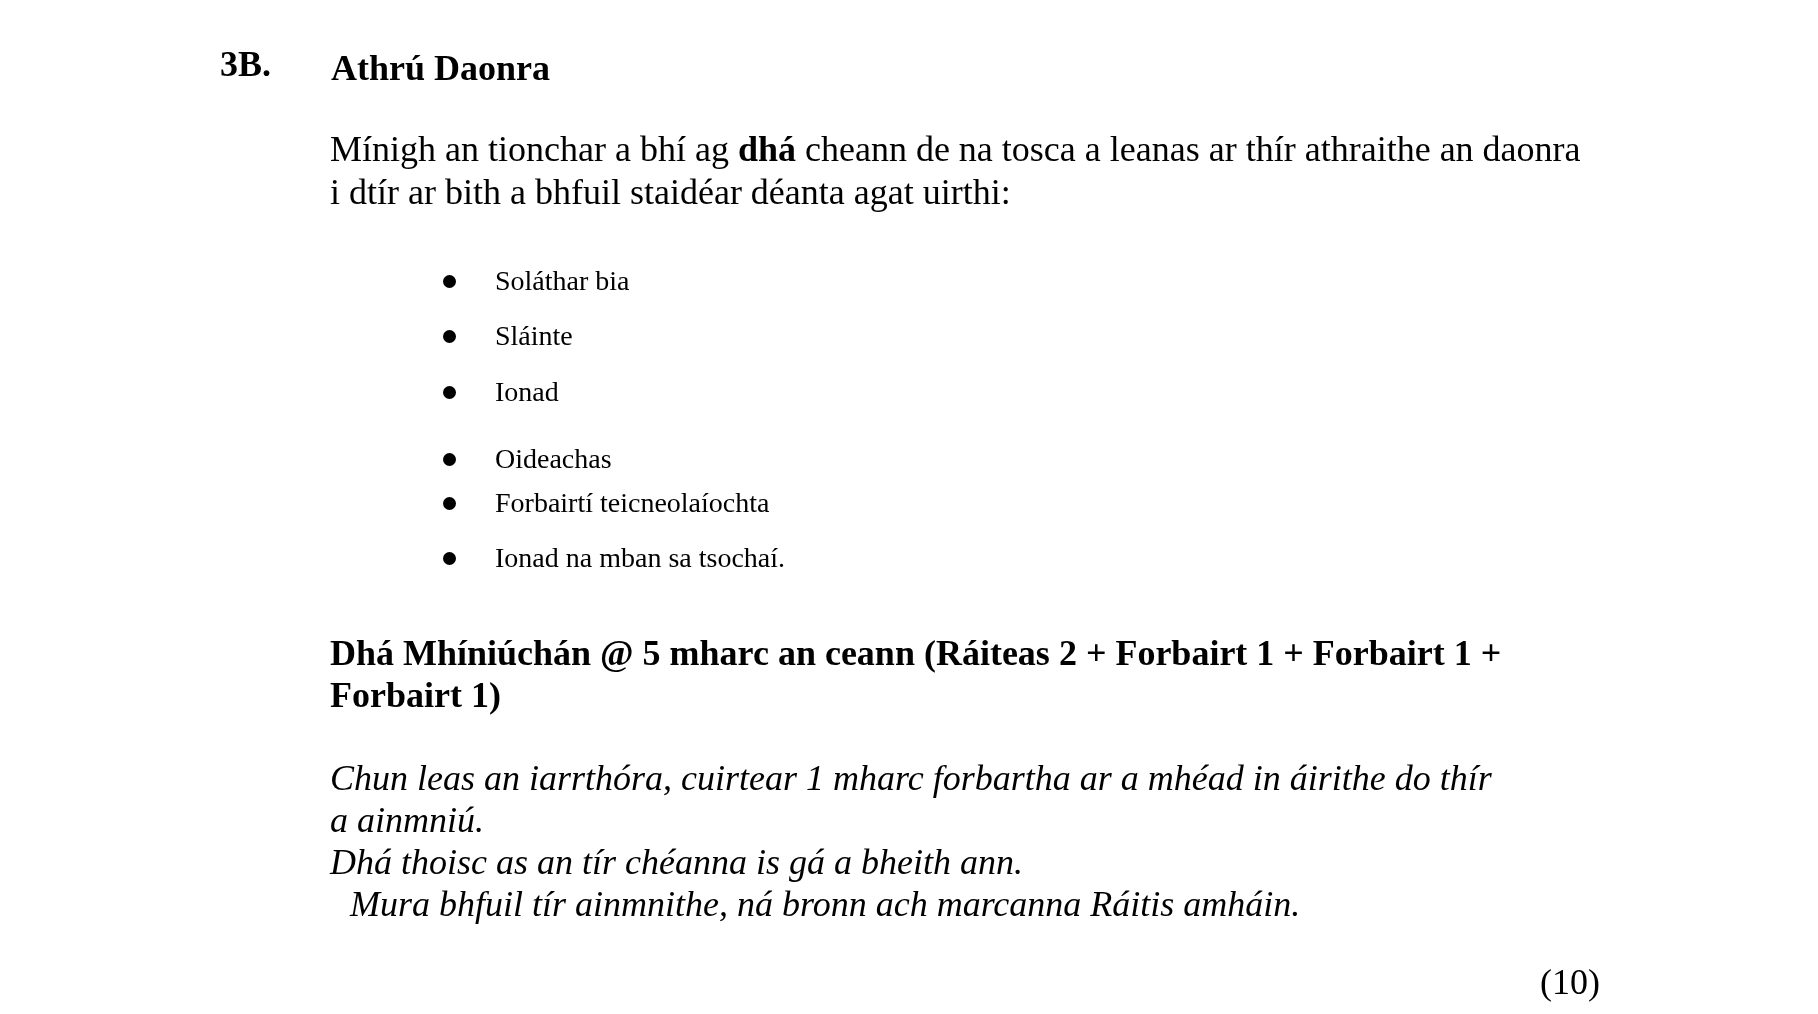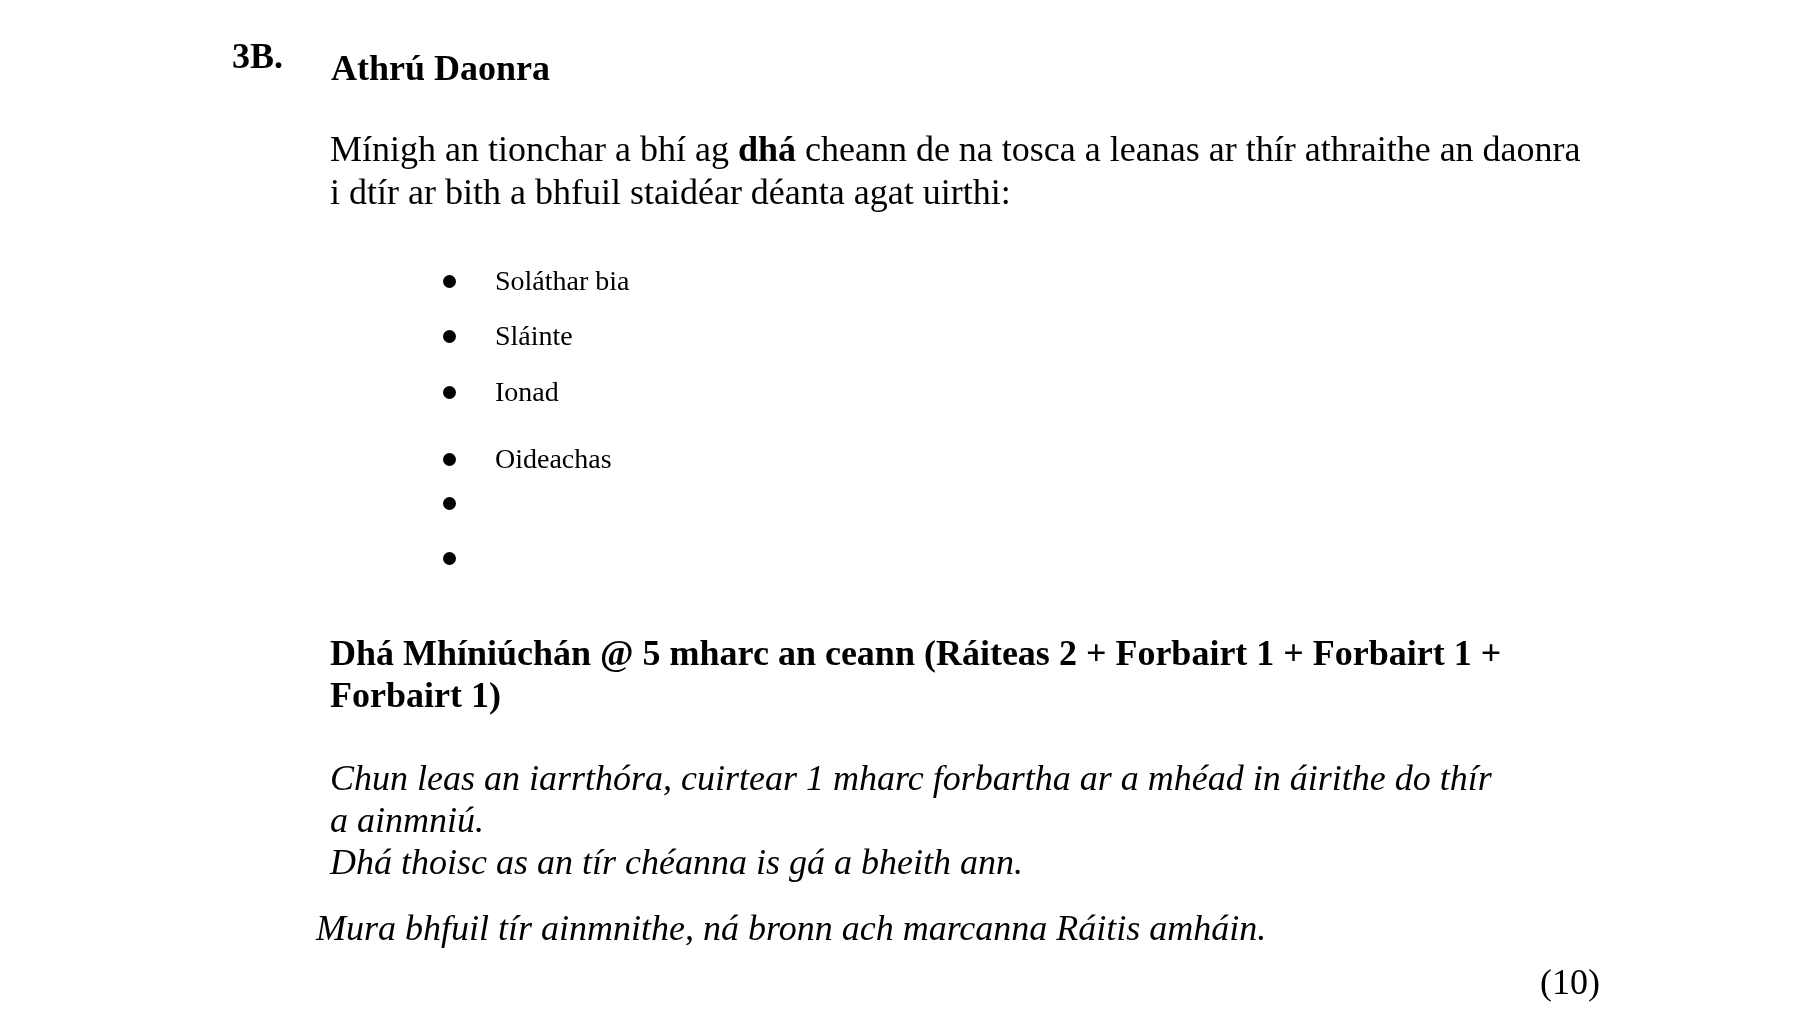--- a/index.html
+++ b/index.html
@@ -18,21 +18,21 @@
     .abs {
       position: absolute;
       white-space: nowrap;
       line-height: 1;
     }
     .fs { font-size: 36px; }
     .bold { font-weight: bold; }
     .ital { font-style: italic; }
 
     
-    #q-num { left: 220px; top: 38px; margin-left: 12px; }
+    #q-num { left: 220px; top: 46px; }
     #q-title { left: 331px; top: 50px; }
 
     #para-l1 { left: 330px; top: 131px; }
     #para-l2 { left: 330px; top: 174px; }
 
     .bullet-row {
       position: absolute;
       left: 440px;
       height: 40px;
       display: flex;
@@ -52,21 +52,21 @@
       line-height: 1;
       white-space: nowrap;
     }
 
     #scheme-l1 { left: 330px; top: 635px; }
     #scheme-l2 { left: 330px; top: 677px; }
 
     #note-l1 { left: 330px; top: 760px; }
     #note-l2 { left: 330px; top: 802px; }
     #note-l3 { left: 330px; top: 844px; }
-    #note-l4 { left: 316px; top: 886px; margin-top: 24px; }
+    #note-l4 { left: 350px; top: 886px; }
 
     #marks { right: 218px; top: 964px; text-align: right; }
   </style>
 </head>
 <body>
 
 <div id="q-num" class="abs fs bold">3B.</div>
 <div id="q-title" class="abs fs bold">Athrú Daonra</div>
 
 <div id="para-l1" class="abs fs"><span>Mínigh an tionchar a bhí ag </span><span class="bold">dhá</span><span> cheann de na tosca a leanas ar thír athraithe an daonra</span></div>
@@ -84,23 +84,25 @@
   <div class="bullet-row" style="top:372px;">
     <span class="bullet-dot"></span>
     <span class="bullet-text">Ionad</span>
   </div>
   <div class="bullet-row" style="top:427px;margin-top:12px;">
     <span class="bullet-dot"></span>
     <span class="bullet-text">Oideachas</span>
   </div>
   <div class="bullet-row" style="top:483px;">
     <span class="bullet-dot"></span>
+    <span class="bullet-text">Forbairtí teicneolaíochta</span>
   </div>
   <div class="bullet-row" style="top:538px;">
     <span class="bullet-dot"></span>
+    <span class="bullet-text">Ionad na mban sa tsochaí.</span>
   </div>
 </div>
 
 <div id="scheme-l1" class="abs fs bold">Dhá Mhíniúchán @ 5 mharc an ceann (Ráiteas 2 + Forbairt 1 + Forbairt 1 +</div>
 <div id="scheme-l2" class="abs fs bold">Forbairt 1)</div>
 
 <div id="note-l1" class="abs fs ital">Chun leas an iarrthóra, cuirtear 1 mharc forbartha ar a mhéad in áirithe do thír</div>
 <div id="note-l2" class="abs fs ital">a ainmniú.</div>
 <div id="note-l3" class="abs fs ital">Dhá thoisc as an tír chéanna is gá a bheith ann.</div>
 <div id="note-l4" class="abs fs ital">Mura bhfuil tír ainmnithe, ná bronn ach marcanna Ráitis amháin.</div>

